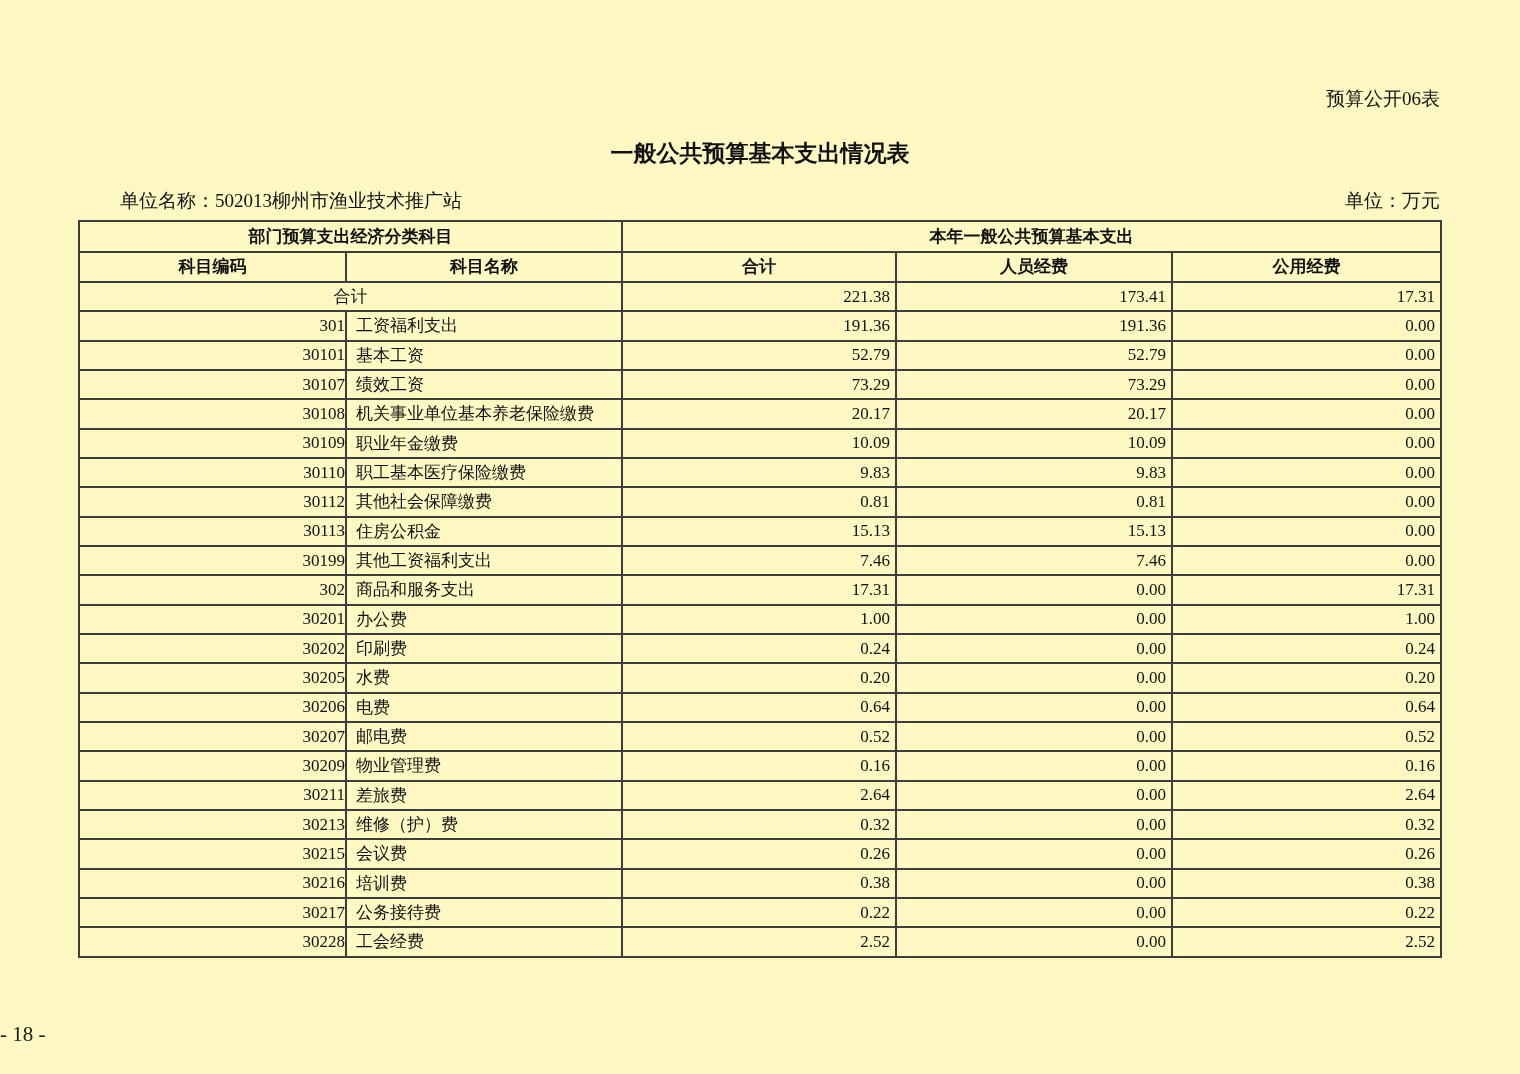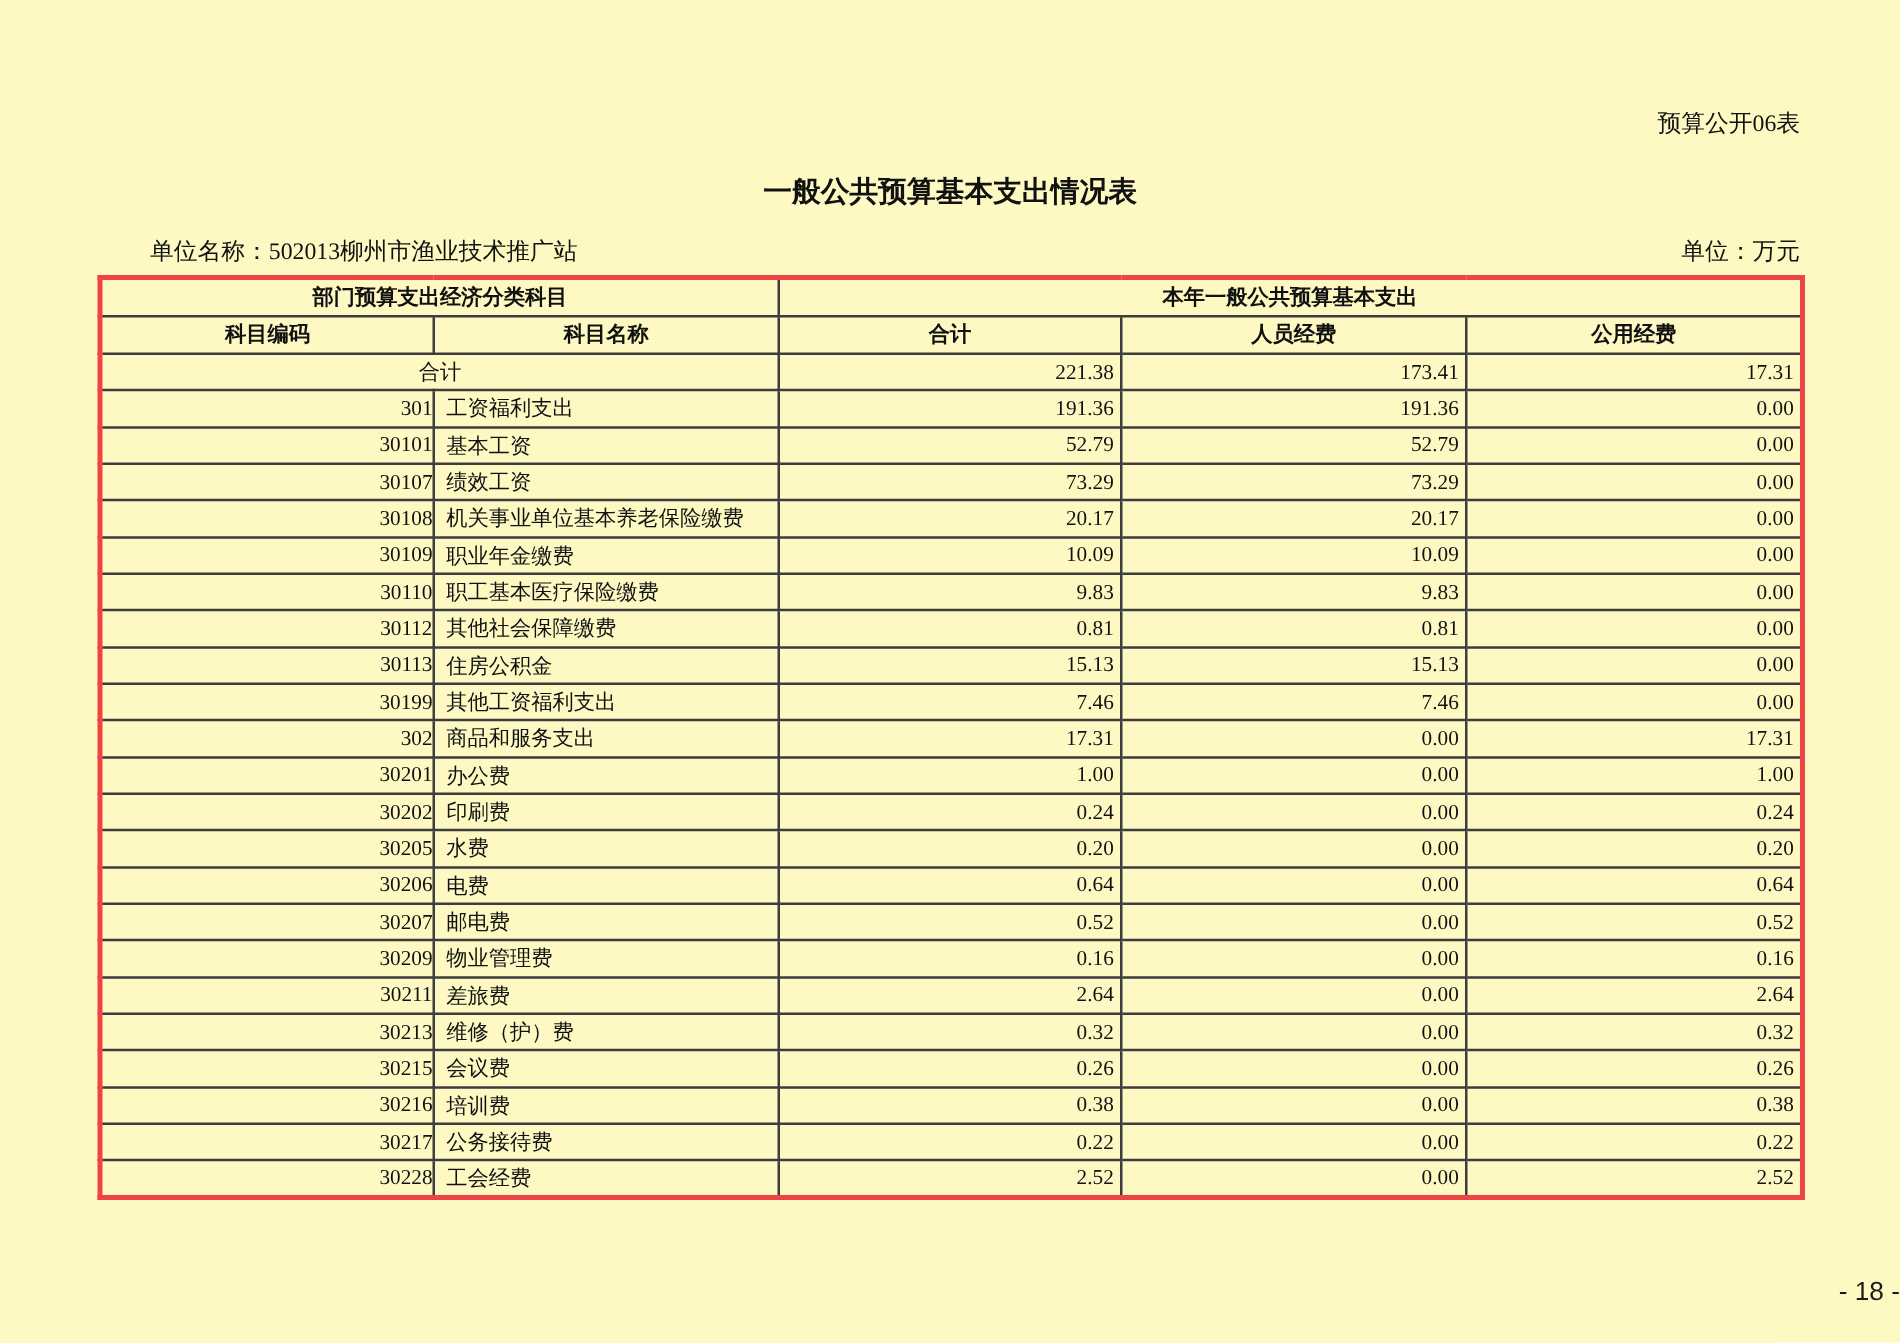--- a/index.html
+++ b/index.html
@@ -25,41 +25,41 @@
     position:absolute; top:188px; left:80px; right:80px;
     display:flex; justify-content:space-between;
     font-size:19px;
     margin-left:40px;
   }
   table.budget {
     position:absolute; top:220px; left:78px;
     width:1362px;
     border-collapse:collapse;
     table-layout:fixed;
-    border:4px solid #ef4444;
+    border:2px solid #ef4444;
   }
   table.budget th, table.budget td {
     border:2px solid #3d3d3d;
     vertical-align:middle;
     overflow:hidden; white-space:nowrap;
   }
   table.budget thead tr { height:30.5px; }
   table.budget tbody tr { height:29.33px; }
   table.budget th {
     font-size:17px; font-weight:bold; text-align:center;
   }
   table.budget td { font-size:17px; font-weight:normal; }
   td.cell-code  { text-align:right;  padding-left:10px; }
   td.cell-name  { text-align:left;  padding-left:9px;margin-top:44px;  }
   td.cell-num   { text-align:right; padding-right:5px; }
   td.total-label{ text-align:center; font-weight:bold; }
   .page-footer {
     position:absolute; top:1022px; left:0; width:100%;
-    text-align:right;
-    font-family:Liberation Sans, sans-serif;
+    text-align:left;
+    font-family:Liberation Serif, serif;
     font-size:21px; color:#1a1a1a;
   }
 </style>
 </head>
 <body>
 
 <div class="page">
 
   <div class="form-label">预算公开06表</div>
 

